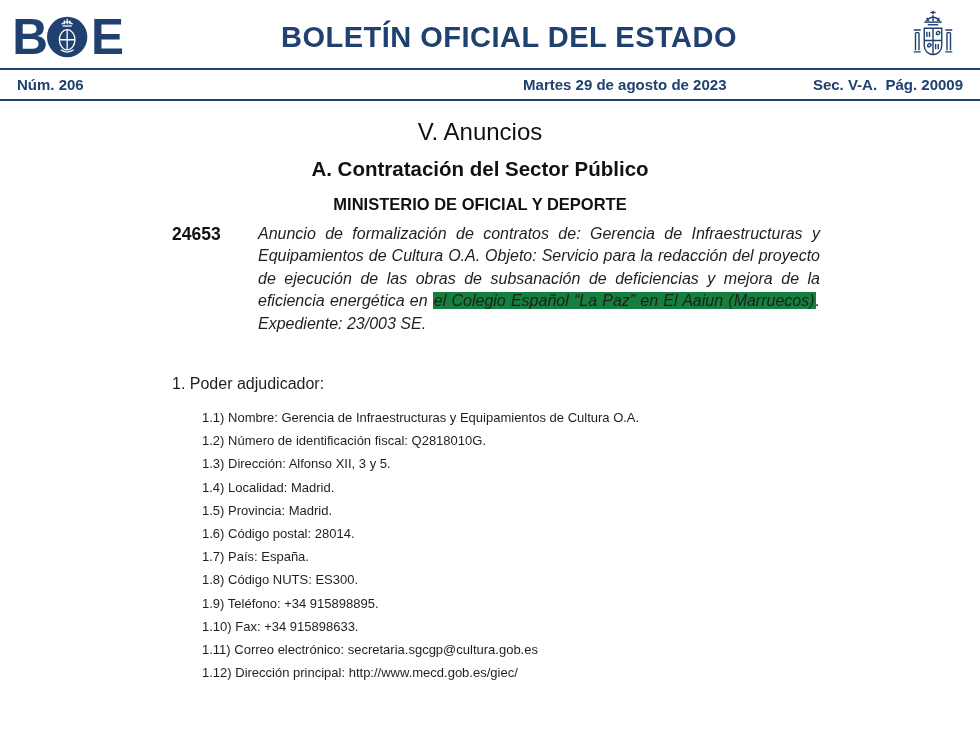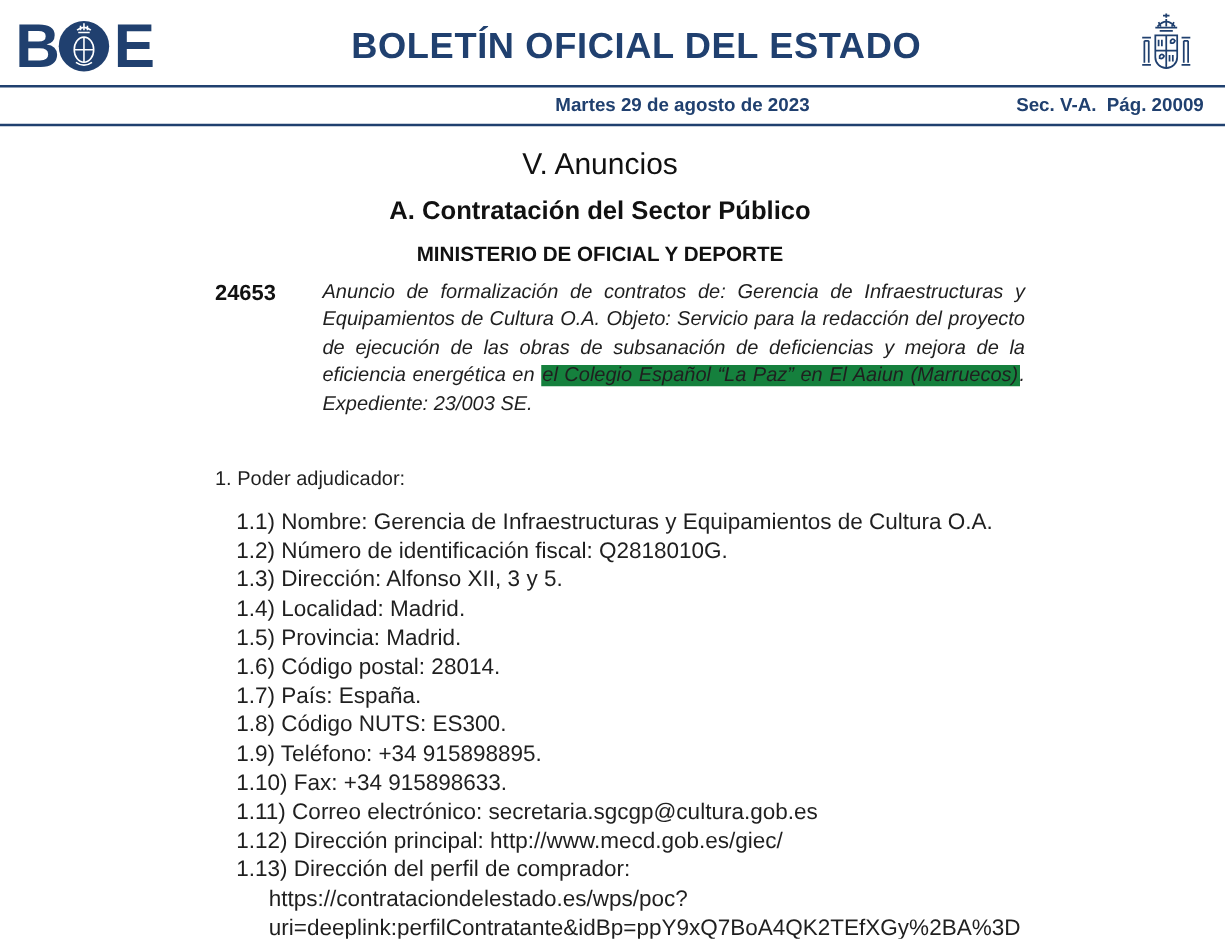--- a/index.html
+++ b/index.html
@@ -58,23 +58,23 @@
     flex: 1; font-style: italic;
     font-size: 16px; line-height: 22.4px;
     text-align: justify;
   }
   .hl { background: #15803d; padding: 0 1px; }
 
   
   .section1-heading { margin-top: 37px; font-size: 16px; line-height: 24px; }
   .section1-list { list-style: none; margin-top: 10px; }
   .section1-list li {
-    margin-left: 17px;
+    margin-left: 30px;
     padding-left: 26px; text-indent: -26px;
-    font-size: 18px; line-height: 23.2px;
+    font-size: 13px; line-height: 23.2px;
     overflow-wrap: anywhere;
   }
 </style>
 </head>
 <body>
 
 <div class="page">
 
   <div class="masthead">
     <svg class="boe-logo" viewBox="0 0 120 48" xmlns="http://www.w3.org/2000/svg" aria-hidden="true">
@@ -113,20 +113,21 @@
         <path d="M25 26 v6 M28 26 v6 M35 40 v6 M38 40 v6"></path>
         <path d="M36 27 q2 -3 4 0 q-1 3 -4 2 z"></path>
         <path d="M26 41 q2 -3 4 0 q-1 3 -4 2 z"></path>
       </g>
     </svg>
   </div>
 
   <div class="rule"></div>
 
   <div class="info-bar">
+    <div class="info-left">Núm. 206</div>
     <div class="info-center">Martes 29 de agosto de 2023</div>
     <div class="info-right">Sec. V-A.  Pág. 20009</div>
   </div>
 
   <div class="rule"></div>
 
   <div class="headings">
     <div class="h-section">V. Anuncios</div>
     <div class="h-subsection">A. Contratación del Sector Público</div>
     <div class="h-ministry">MINISTERIO DE OFICIAL Y DEPORTE</div>
@@ -147,17 +148,16 @@
       <li>1.3) Dirección: Alfonso XII, 3 y 5.</li>
       <li>1.4) Localidad: Madrid.</li>
       <li>1.5) Provincia: Madrid.</li>
       <li>1.6) Código postal: 28014.</li>
       <li>1.7) País: España.</li>
       <li>1.8) Código NUTS: ES300.</li>
       <li>1.9) Teléfono: +34 915898895.</li>
       <li>1.10) Fax: +34 915898633.</li>
       <li>1.11) Correo electrónico: secretaria.sgcgp@cultura.gob.es</li>
       <li>1.12) Dirección principal: http://www.mecd.gob.es/giec/</li>
-      <li>1.13) Dirección del perfil de comprador: https://contrataciondelestado.es/wps/poc?uri=deeplink:perfilContratante&amp;idBp=ppY9xQ7BoA4QK2TEfXGy%2BA%3D%3D</li>
     </ul>
 
   </div>
 </div>
 
 </body></html>

